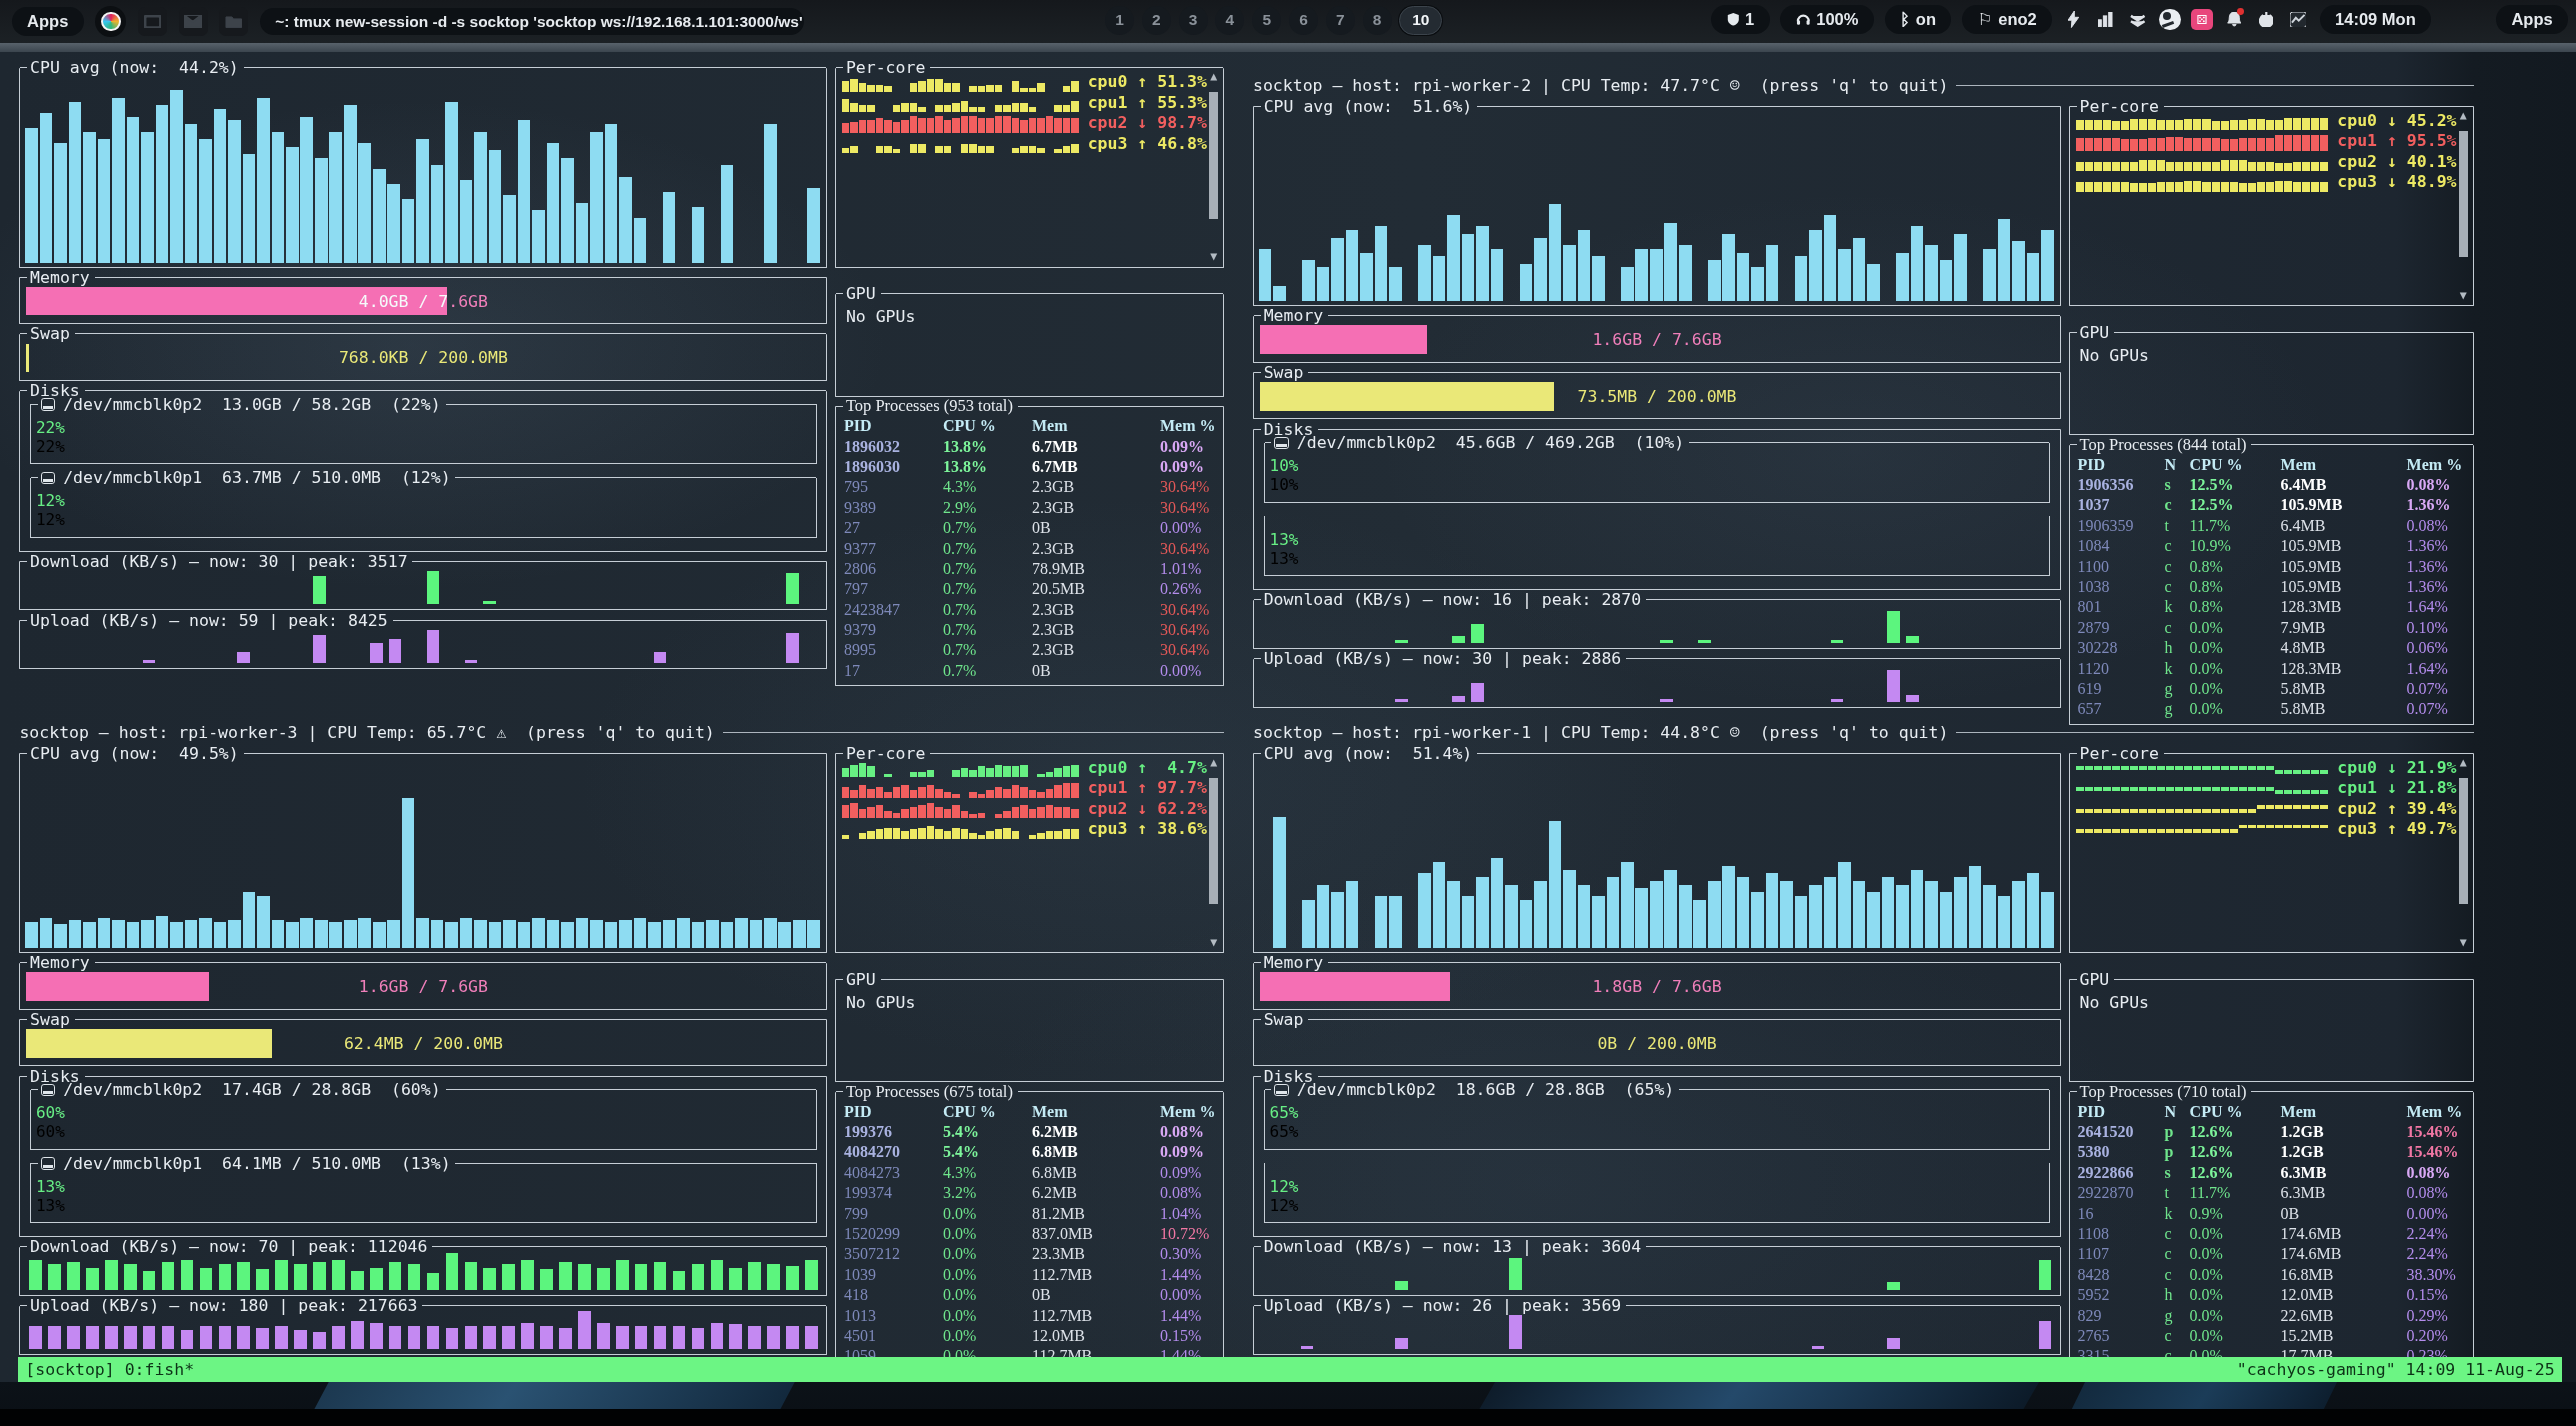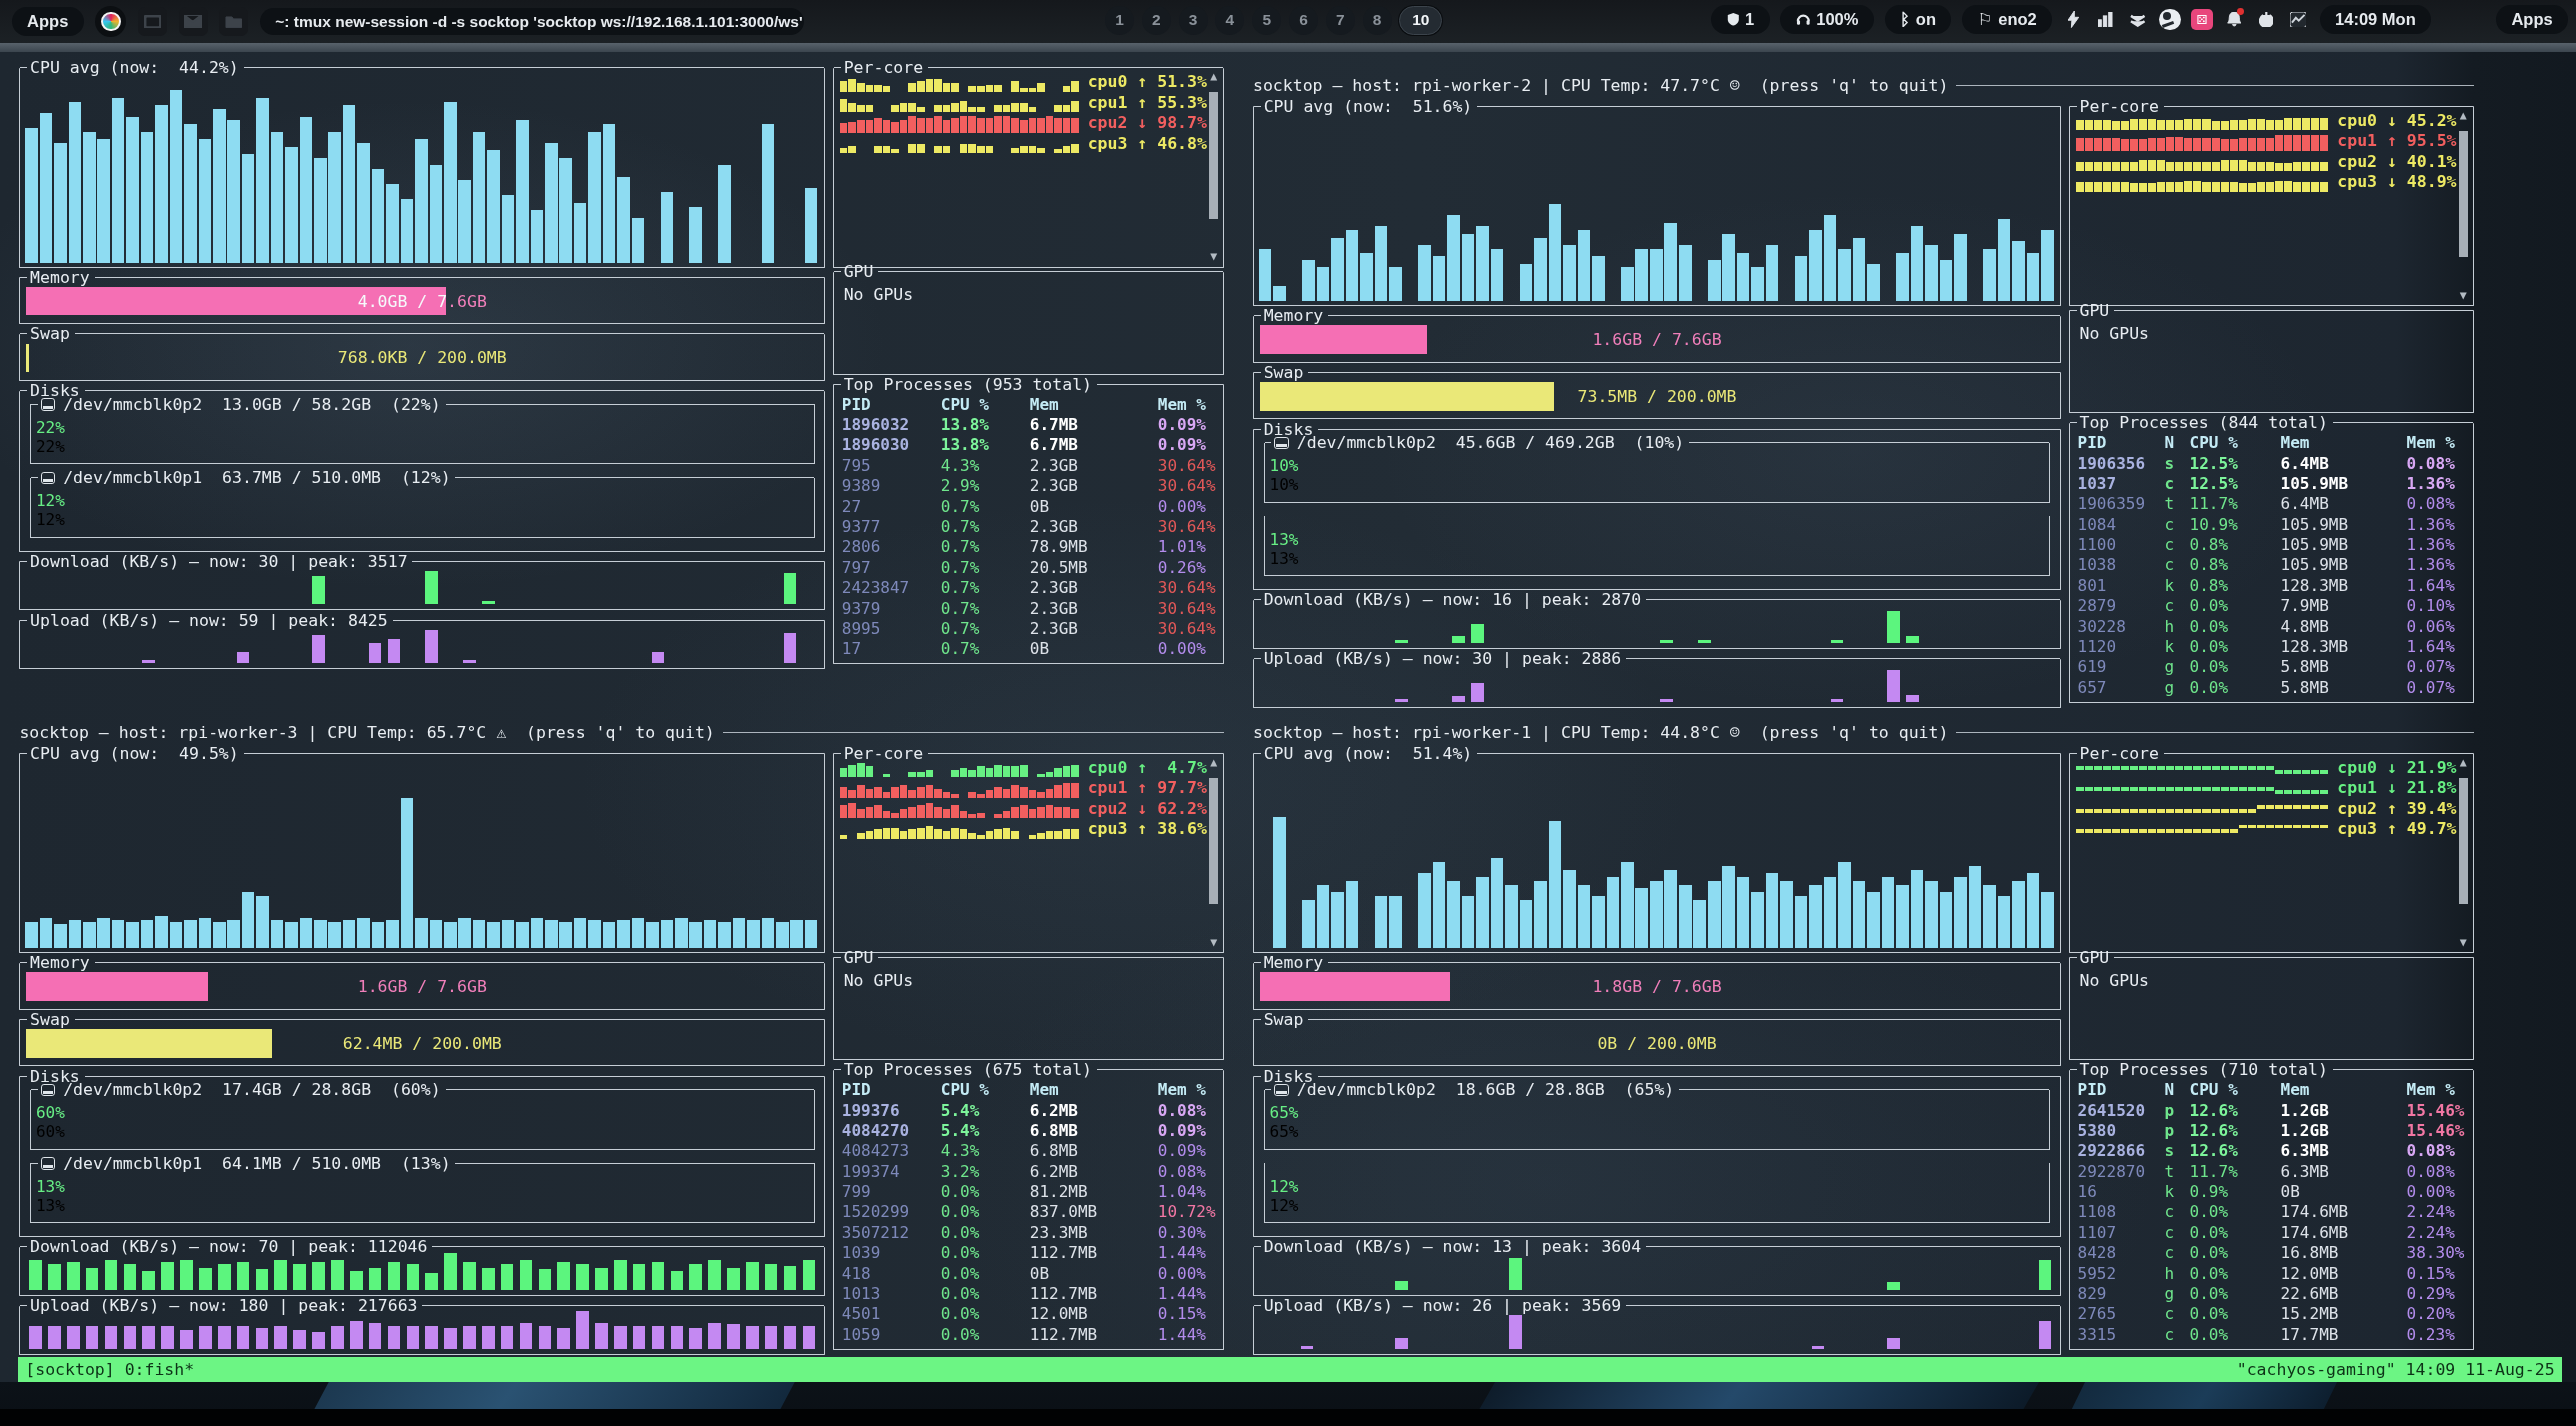--- a/index.html
+++ b/index.html
@@ -75,23 +75,23 @@
   .ptitle { position:absolute; top:-9.7px; left:0; right:0; height:19.4px;
     display:flex; align-items:center; pointer-events:none; }
   .ptitle .tl { width:6.8px; height:1px; background:var(--bd); }
   .ptitle .tr { flex:1; height:1px; background:var(--bd); }
   .ptitle .tt { color:var(--txt); font-size:16.5px; padding:0 4.9px 0 2.9px; white-space:pre; }
 
   .cpu-panel  { height:200px; margin-top:7.8px;  margin-bottom:9.7px; }
   .mem-panel, .swap-panel { height:47px; margin-bottom:9.7px; }
   .disks-panel { height:161px; margin-bottom:9.7px; }
   .net-panel { height:49px; margin-bottom:9.7px; }
-  .percore-panel { height:200px; margin-top:7.8px; margin-bottom:4px; }
+  .percore-panel { height:200px; margin-top:7.8px; margin-bottom:26px; }
   .gpu-panel { height:103px; margin-bottom:9.7px; }
-  .top-panel { height:280px; }
+  .top-panel { height:280px;font-family:Liberation Serif, serif; }
 
   .graph { position:absolute; left:4.9px; right:4.9px; top:7.8px; bottom:3.9px;
     display:flex; align-items:flex-end; }
   .gslot { flex:1; height:100%; display:flex; align-items:flex-end; padding-right:1.9px; }
   .gbar { width:100%; background:var(--cyan); }
 
   
   .vbar { position:absolute; left:5.8px; right:5.8px; top:9.7px; bottom:7.8px; }
   .vbar .fill { position:absolute; left:0; top:0; bottom:0; }
   .vbar .btxt { position:absolute; inset:0; display:flex; align-items:center;

